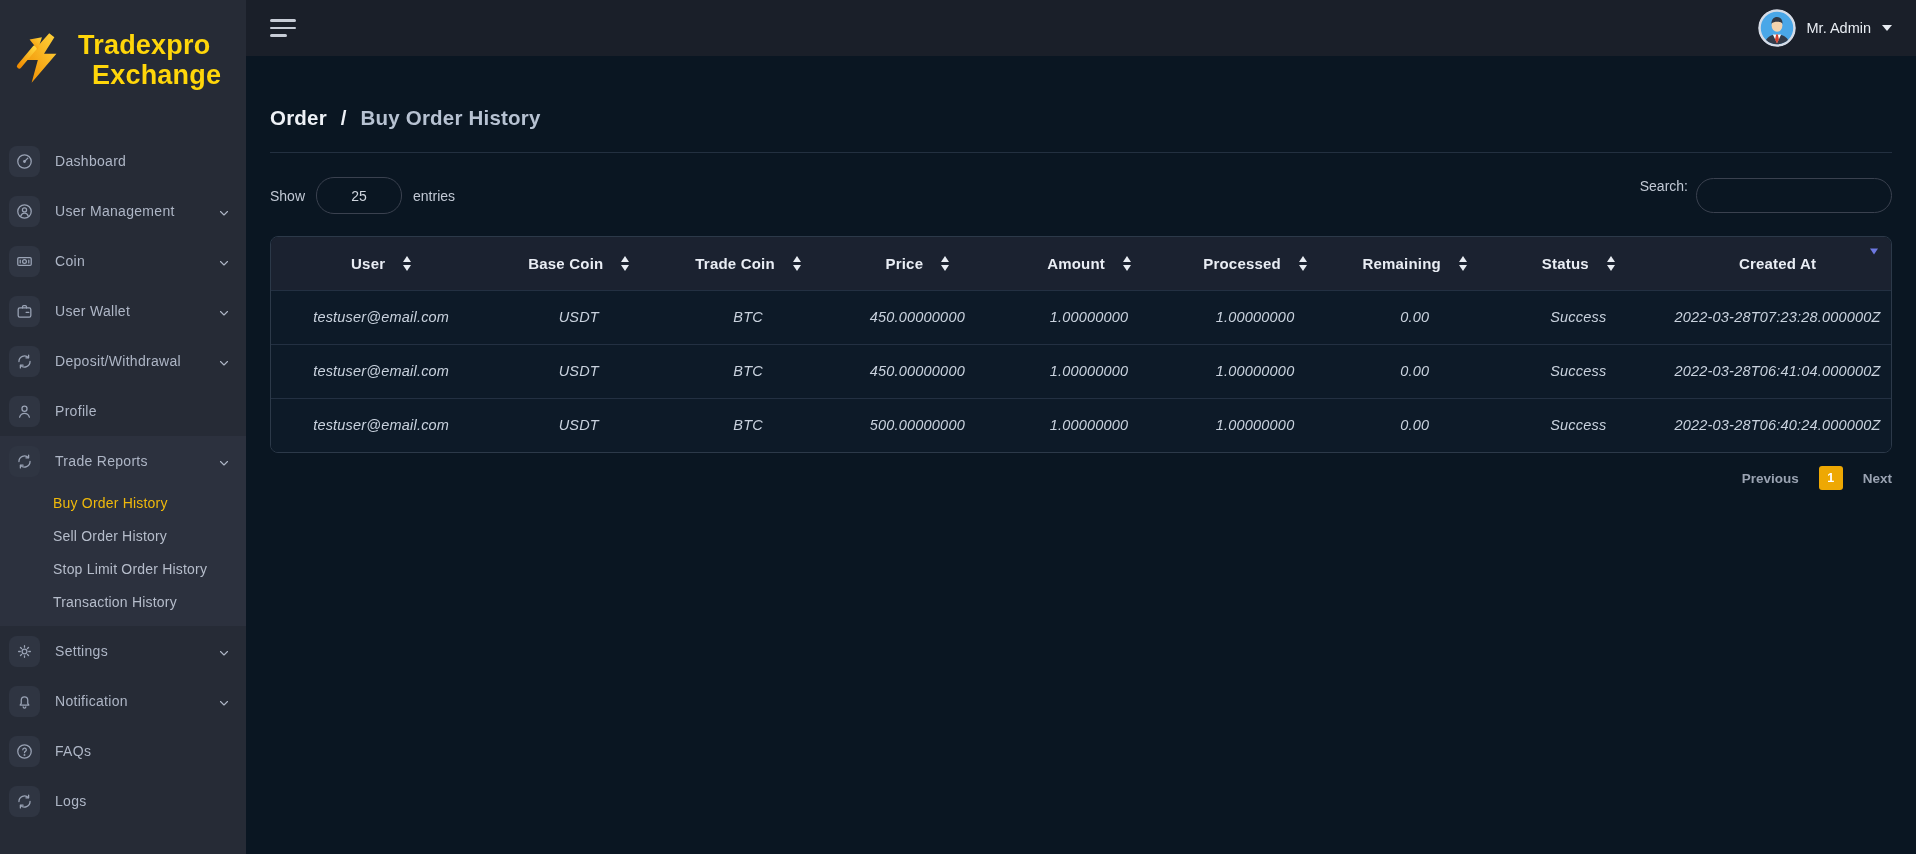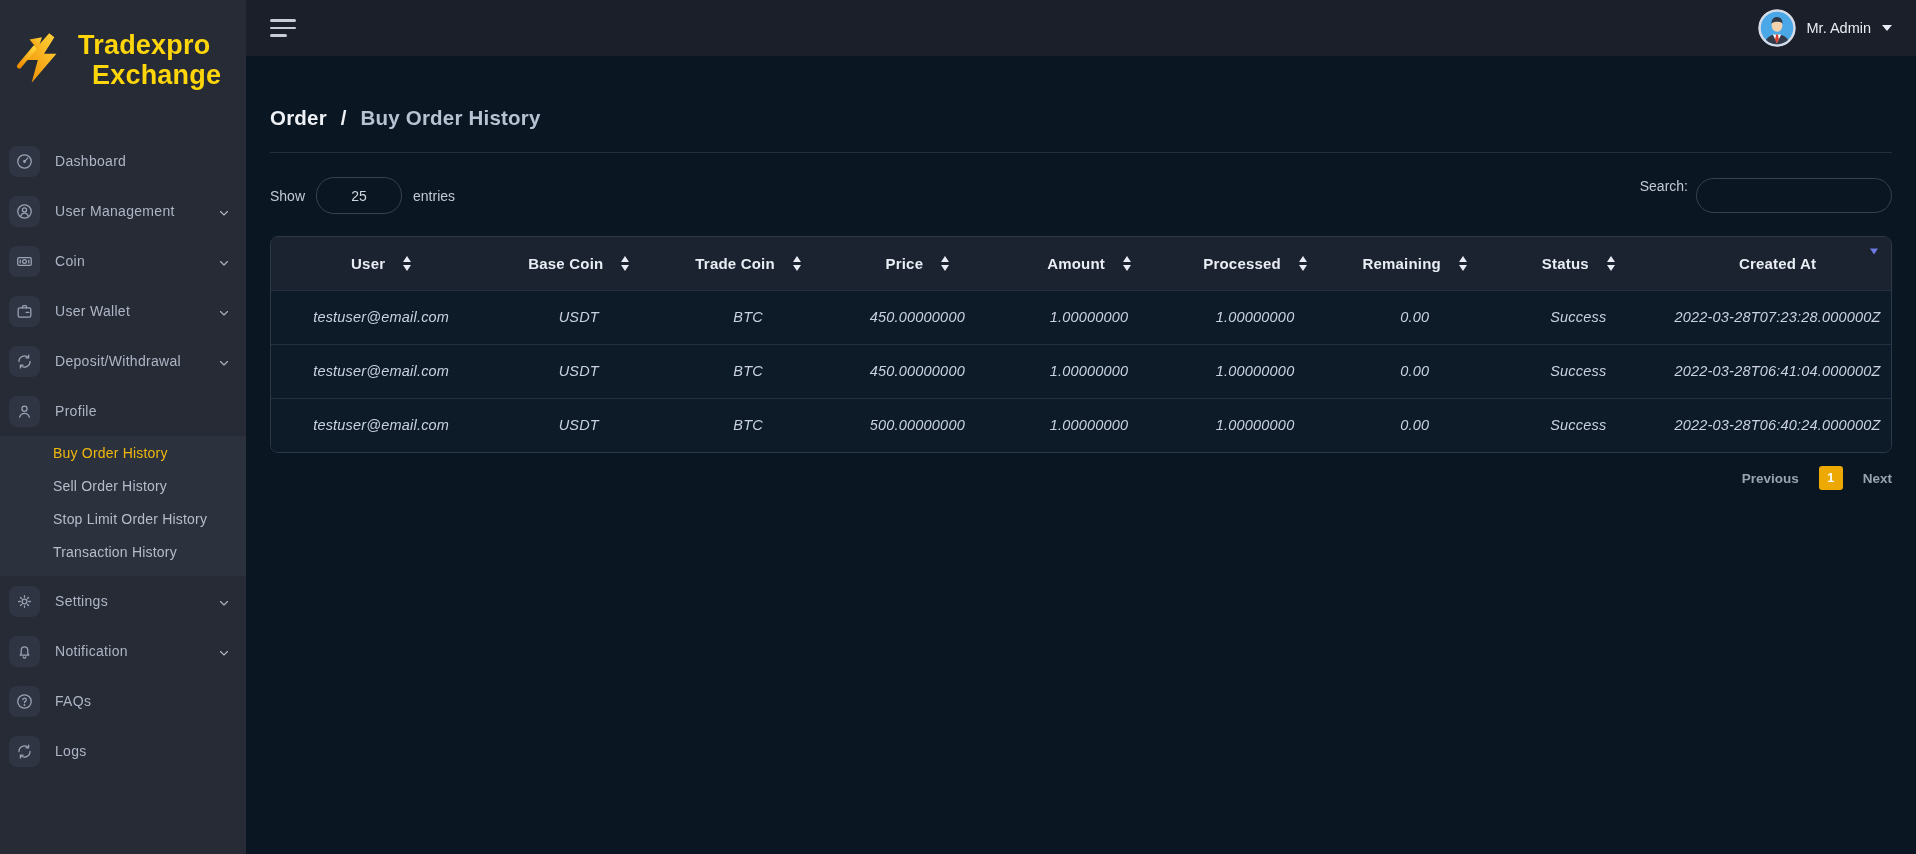--- a/index.html
+++ b/index.html
@@ -174,20 +174,36 @@
         <span class="icon-box">
           <svg width="19" height="19" viewBox="0 0 24 24">
               <circle cx="12" cy="8.5" r="3.2"></circle>
               <path d="M5.8 19.2c1.2-3.1 3.5-4.7 6.2-4.7s5 1.6 6.2 4.7"></path>
             </svg>
         </span>
         <span class="nav-label">Profile</span>
       </div>
 
       <div class="menu-group">
+        <div class="nav-item">
+          <span class="icon-box">
+            <svg width="19" height="19" viewBox="0 0 24 24">
+                <path d="M5 12a7 7 0 0 1 12-4.9"></path>
+                <polyline points="17.2 3.9 17.2 7.3 13.8 7.3"></polyline>
+                <path d="M19 12a7 7 0 0 1-12 4.9"></path>
+                <polyline points="6.8 20.1 6.8 16.7 10.2 16.7"></polyline>
+              </svg>
+          </span>
+          <span class="nav-label">Trade Reports</span>
+          <span class="chev">
+            <svg width="12" height="12" viewBox="0 0 24 24">
+                <polyline points="5 9 12 16 19 9"></polyline>
+              </svg>
+          </span>
+        </div>
         <div class="sub-item active">Buy Order History</div>
         <div class="sub-item">Sell Order History</div>
         <div class="sub-item">Stop Limit Order History</div>
         <div class="sub-item">Transaction History</div>
       </div>
 
       <div class="nav-item">
         <span class="icon-box">
           <svg width="19" height="19" viewBox="0 0 24 24">
               <circle cx="12" cy="12" r="3"></circle>

